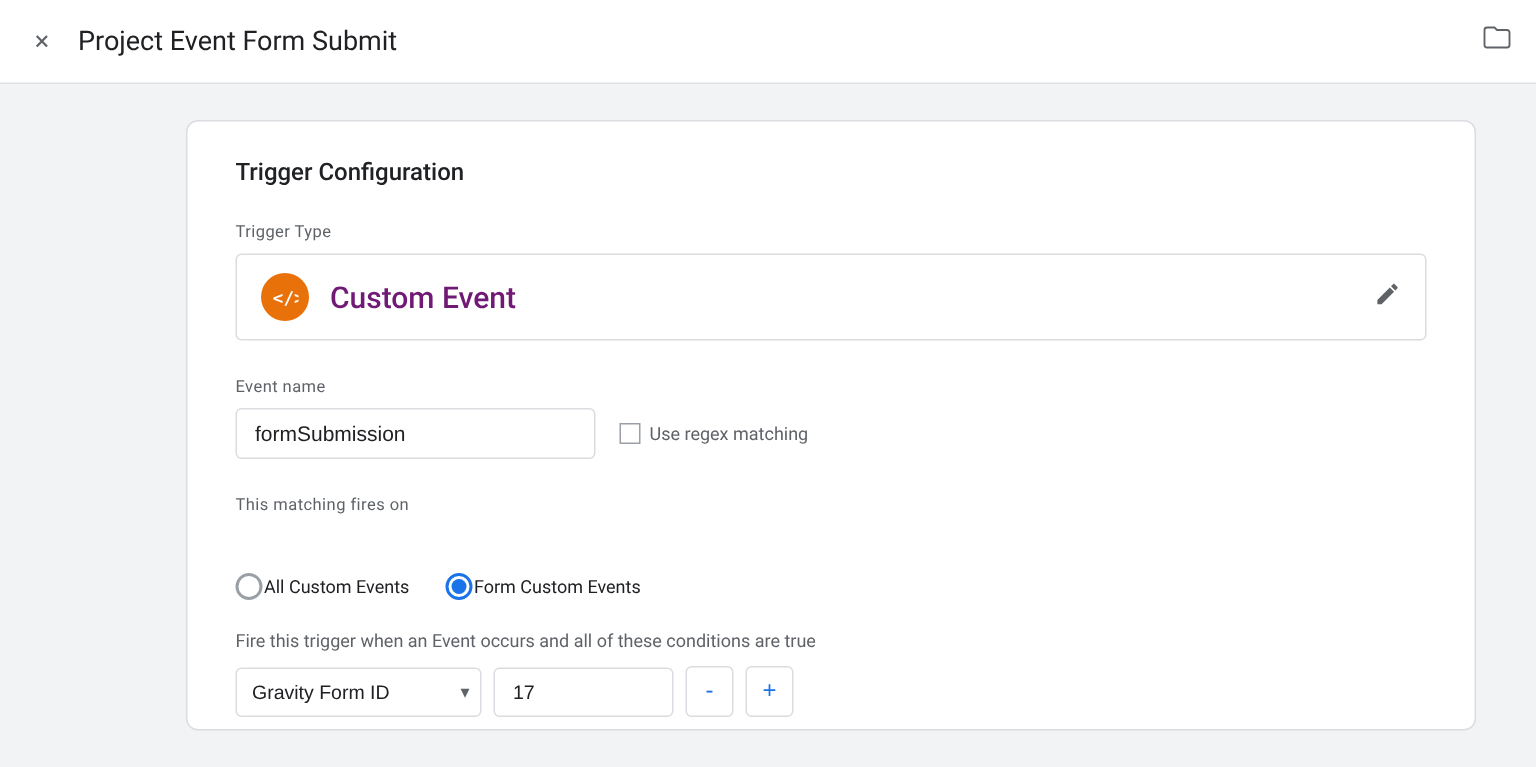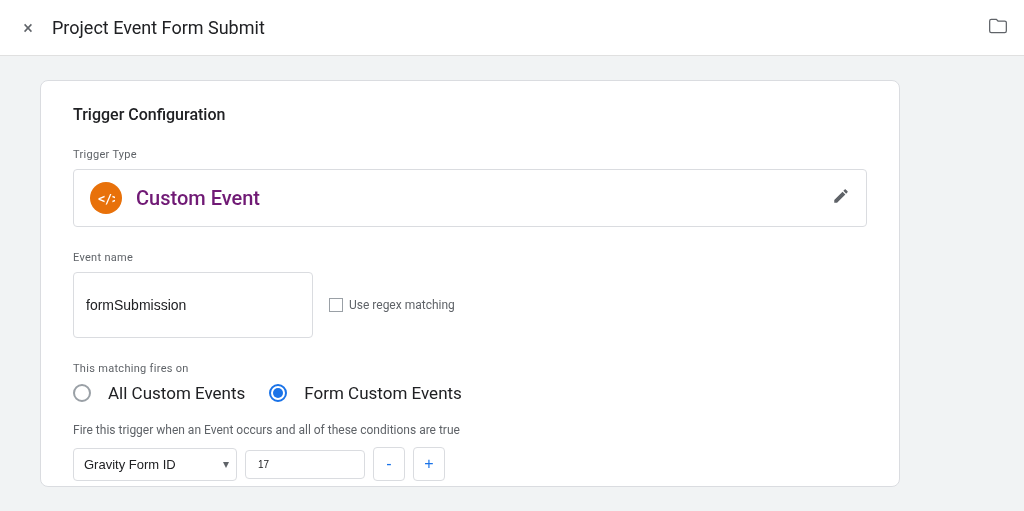--- a/index.html
+++ b/index.html
@@ -43,21 +43,21 @@
     .header-folder-icon {
       color: #5f6368;
       font-size: 18px;
       cursor: pointer;
     }
 
     
     .main-content {
       flex: 1;
       display: flex;
-      justify-content: flex-start;
+      justify-content: flex-end;
       padding: 24px 40px;
       overflow-y: auto;
       border-radius: 17px;
     }
 
     
     .config-card {
       background: #fff;
       border-radius: 8px;
       border: 1px solid #dadce0;
@@ -127,21 +127,21 @@
       margin-bottom: 24px;
     }
     .event-name-row {
       display: flex;
       align-items: center;
       gap: 16px;
     }
     .event-name-input {
       border: 1px solid #dadce0;
       border-radius: 4px;
-      padding: 24px 12px;
+      padding: 8px 12px;
       font-size: 14px;
       color: #202124;
       width: 240px;
       outline: none;
     }
     .regex-checkbox-label {
       display: flex;
       align-items: center;
       gap: 6px;
       font-size: 12px;
@@ -166,24 +166,25 @@
     }
     .radio-group {
       display: flex;
       align-items: center;
       gap: 24px;
       margin-top: 6px;
     }
     .radio-label {
       display: flex;
       align-items: center;
-      gap: 17px;
-      font-size: 17px;
-      color: #202124;
-      cursor: pointer;
+      gap: 1px;
+      font-size: 12px;
+      color: #202124;
+      cursor: pointer;
+      margin-top: 31px;
     }
     .radio-input {
       width: 18px;
       height: 18px;
       appearance: none;
       -webkit-appearance: none;
       border: 2px solid #9aa0a6;
       border-radius: 50%;
       background: #fff;
       cursor: pointer;
@@ -246,21 +247,21 @@
     .select-gravity {
       width: 164px;
     }
     .select-equals {
       width: 200px;
     }
     .condition-value-input {
       border: 1px solid #dadce0;
       border-radius: 4px;
       padding: 8px 12px;
-      font-size: 10px;
+      font-size: 13px;
       color: #202124;
       width: 120px;
       outline: none;
     }
     .btn-remove {
       border: 1px solid #dadce0;
       border-radius: 4px;
       background: #fff;
       color: #1a73e8;
       font-size: 16px;

